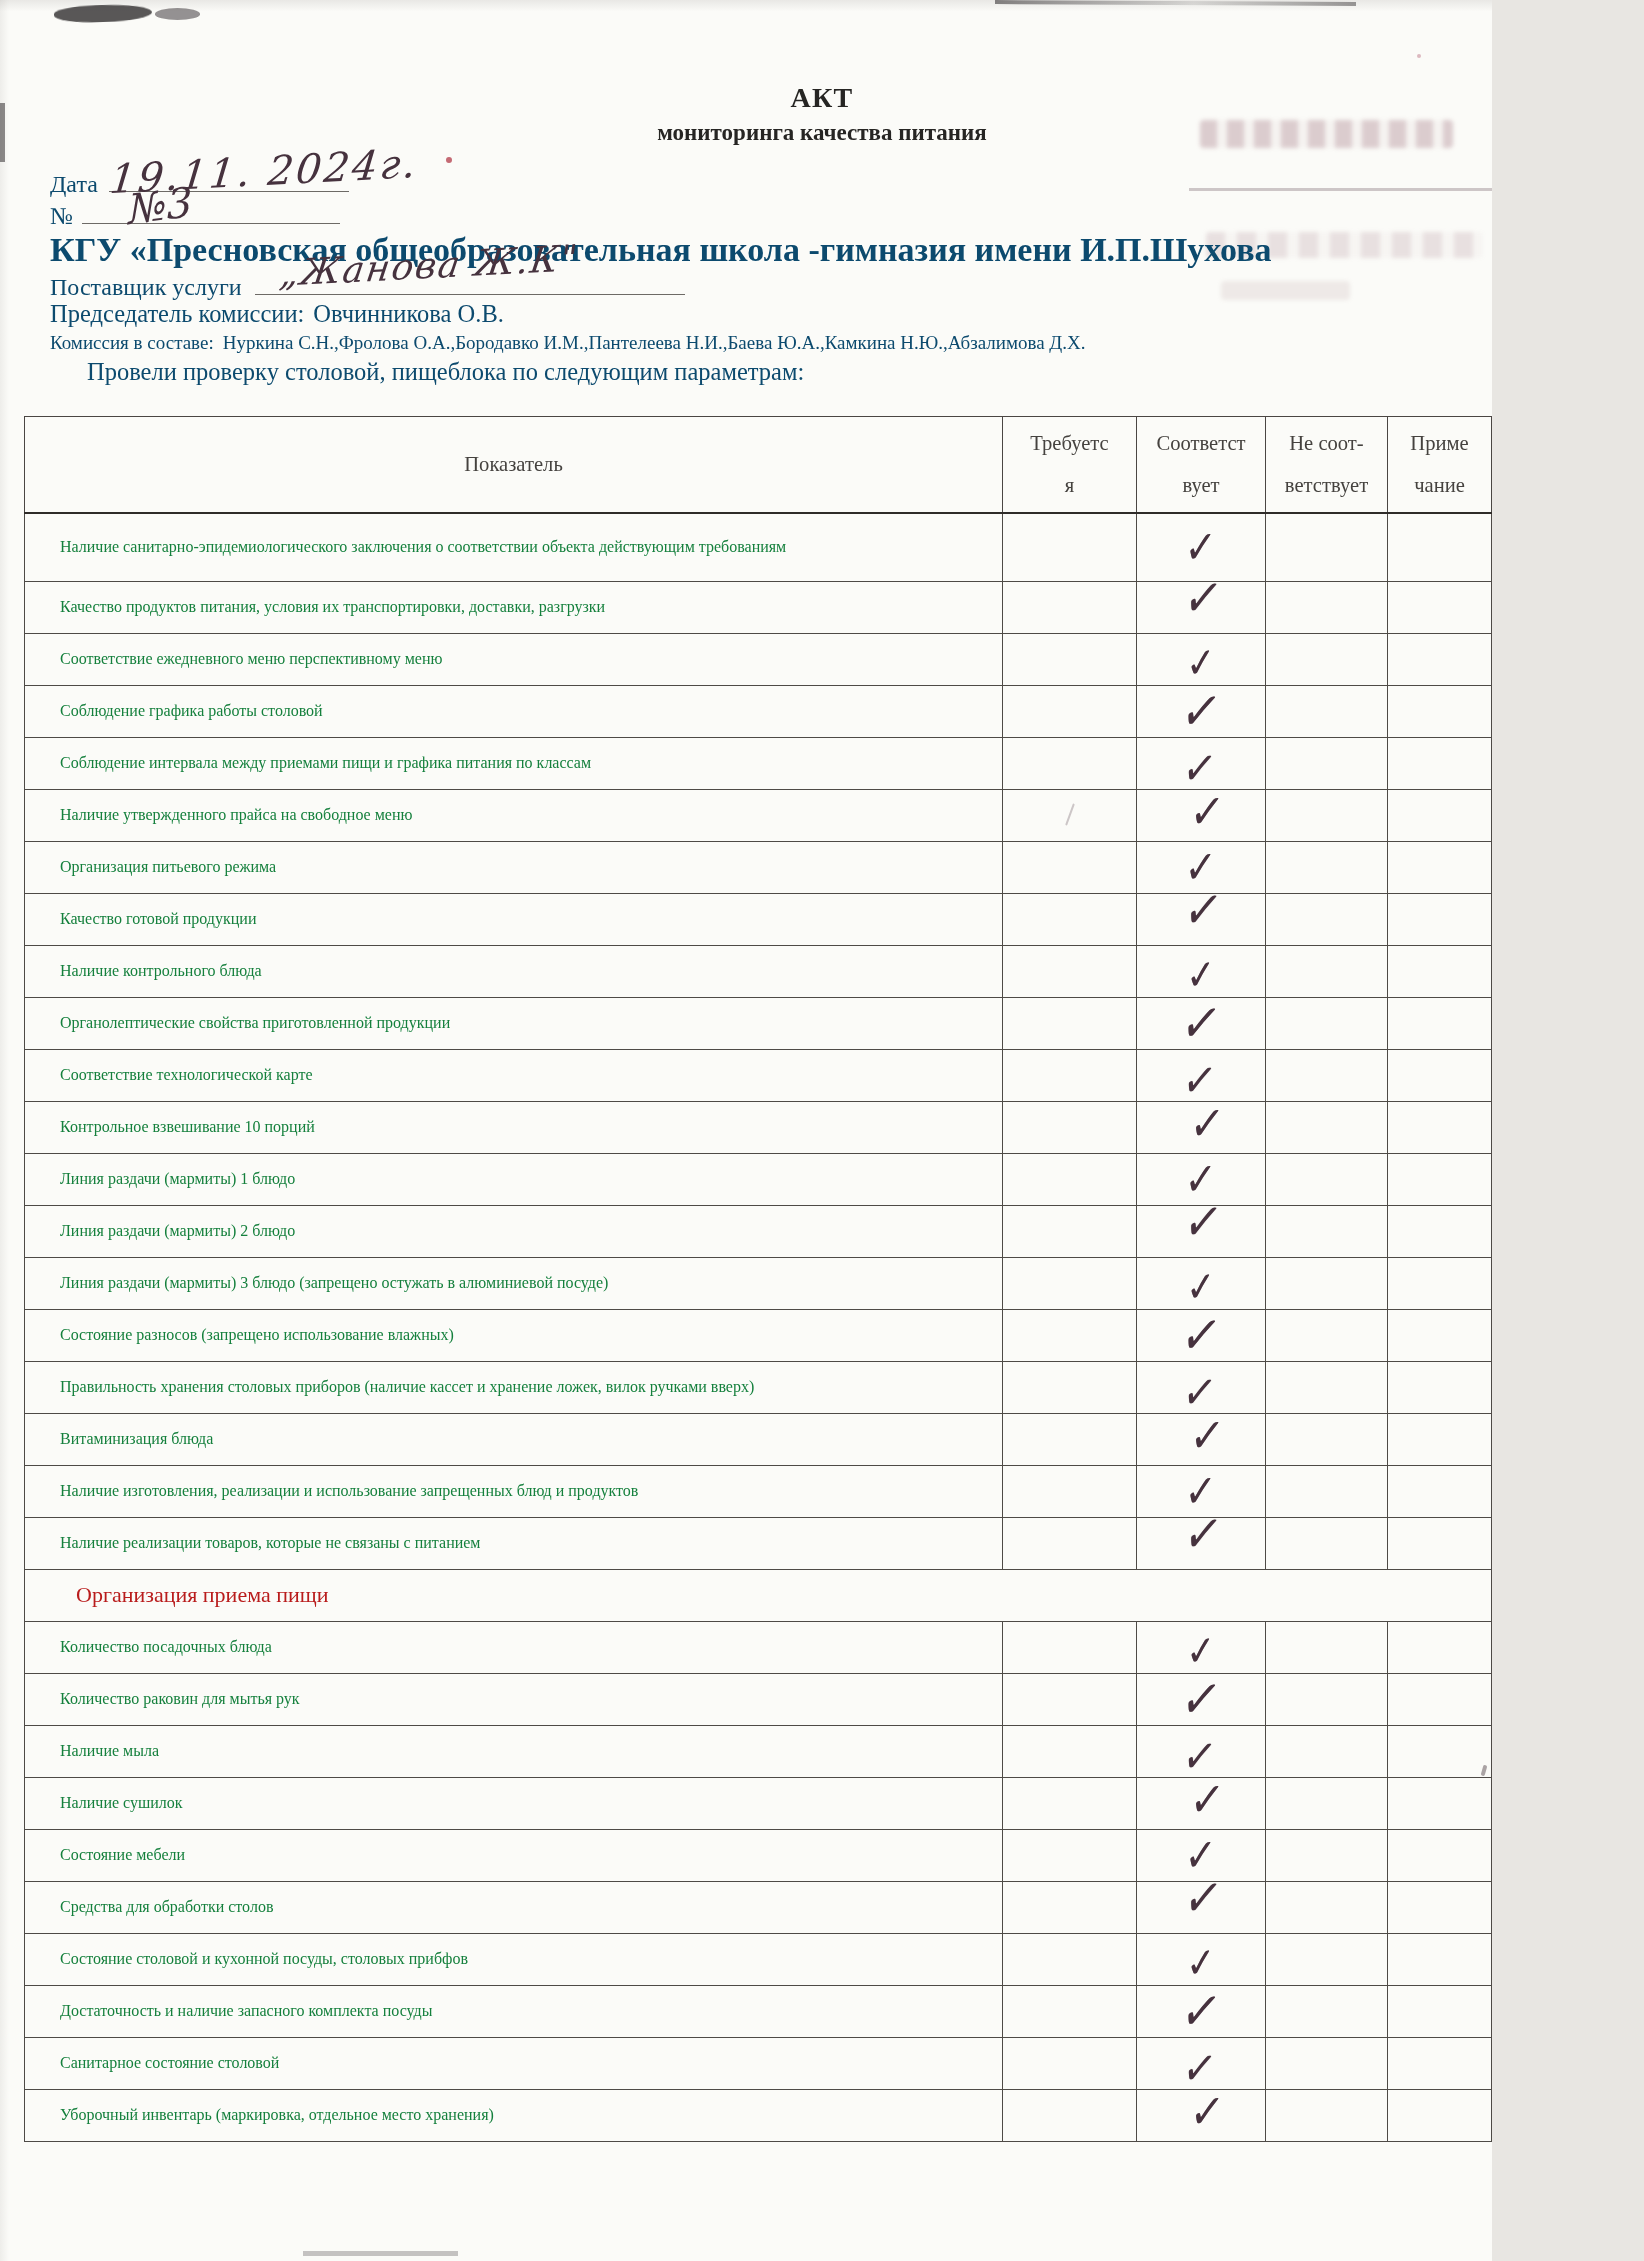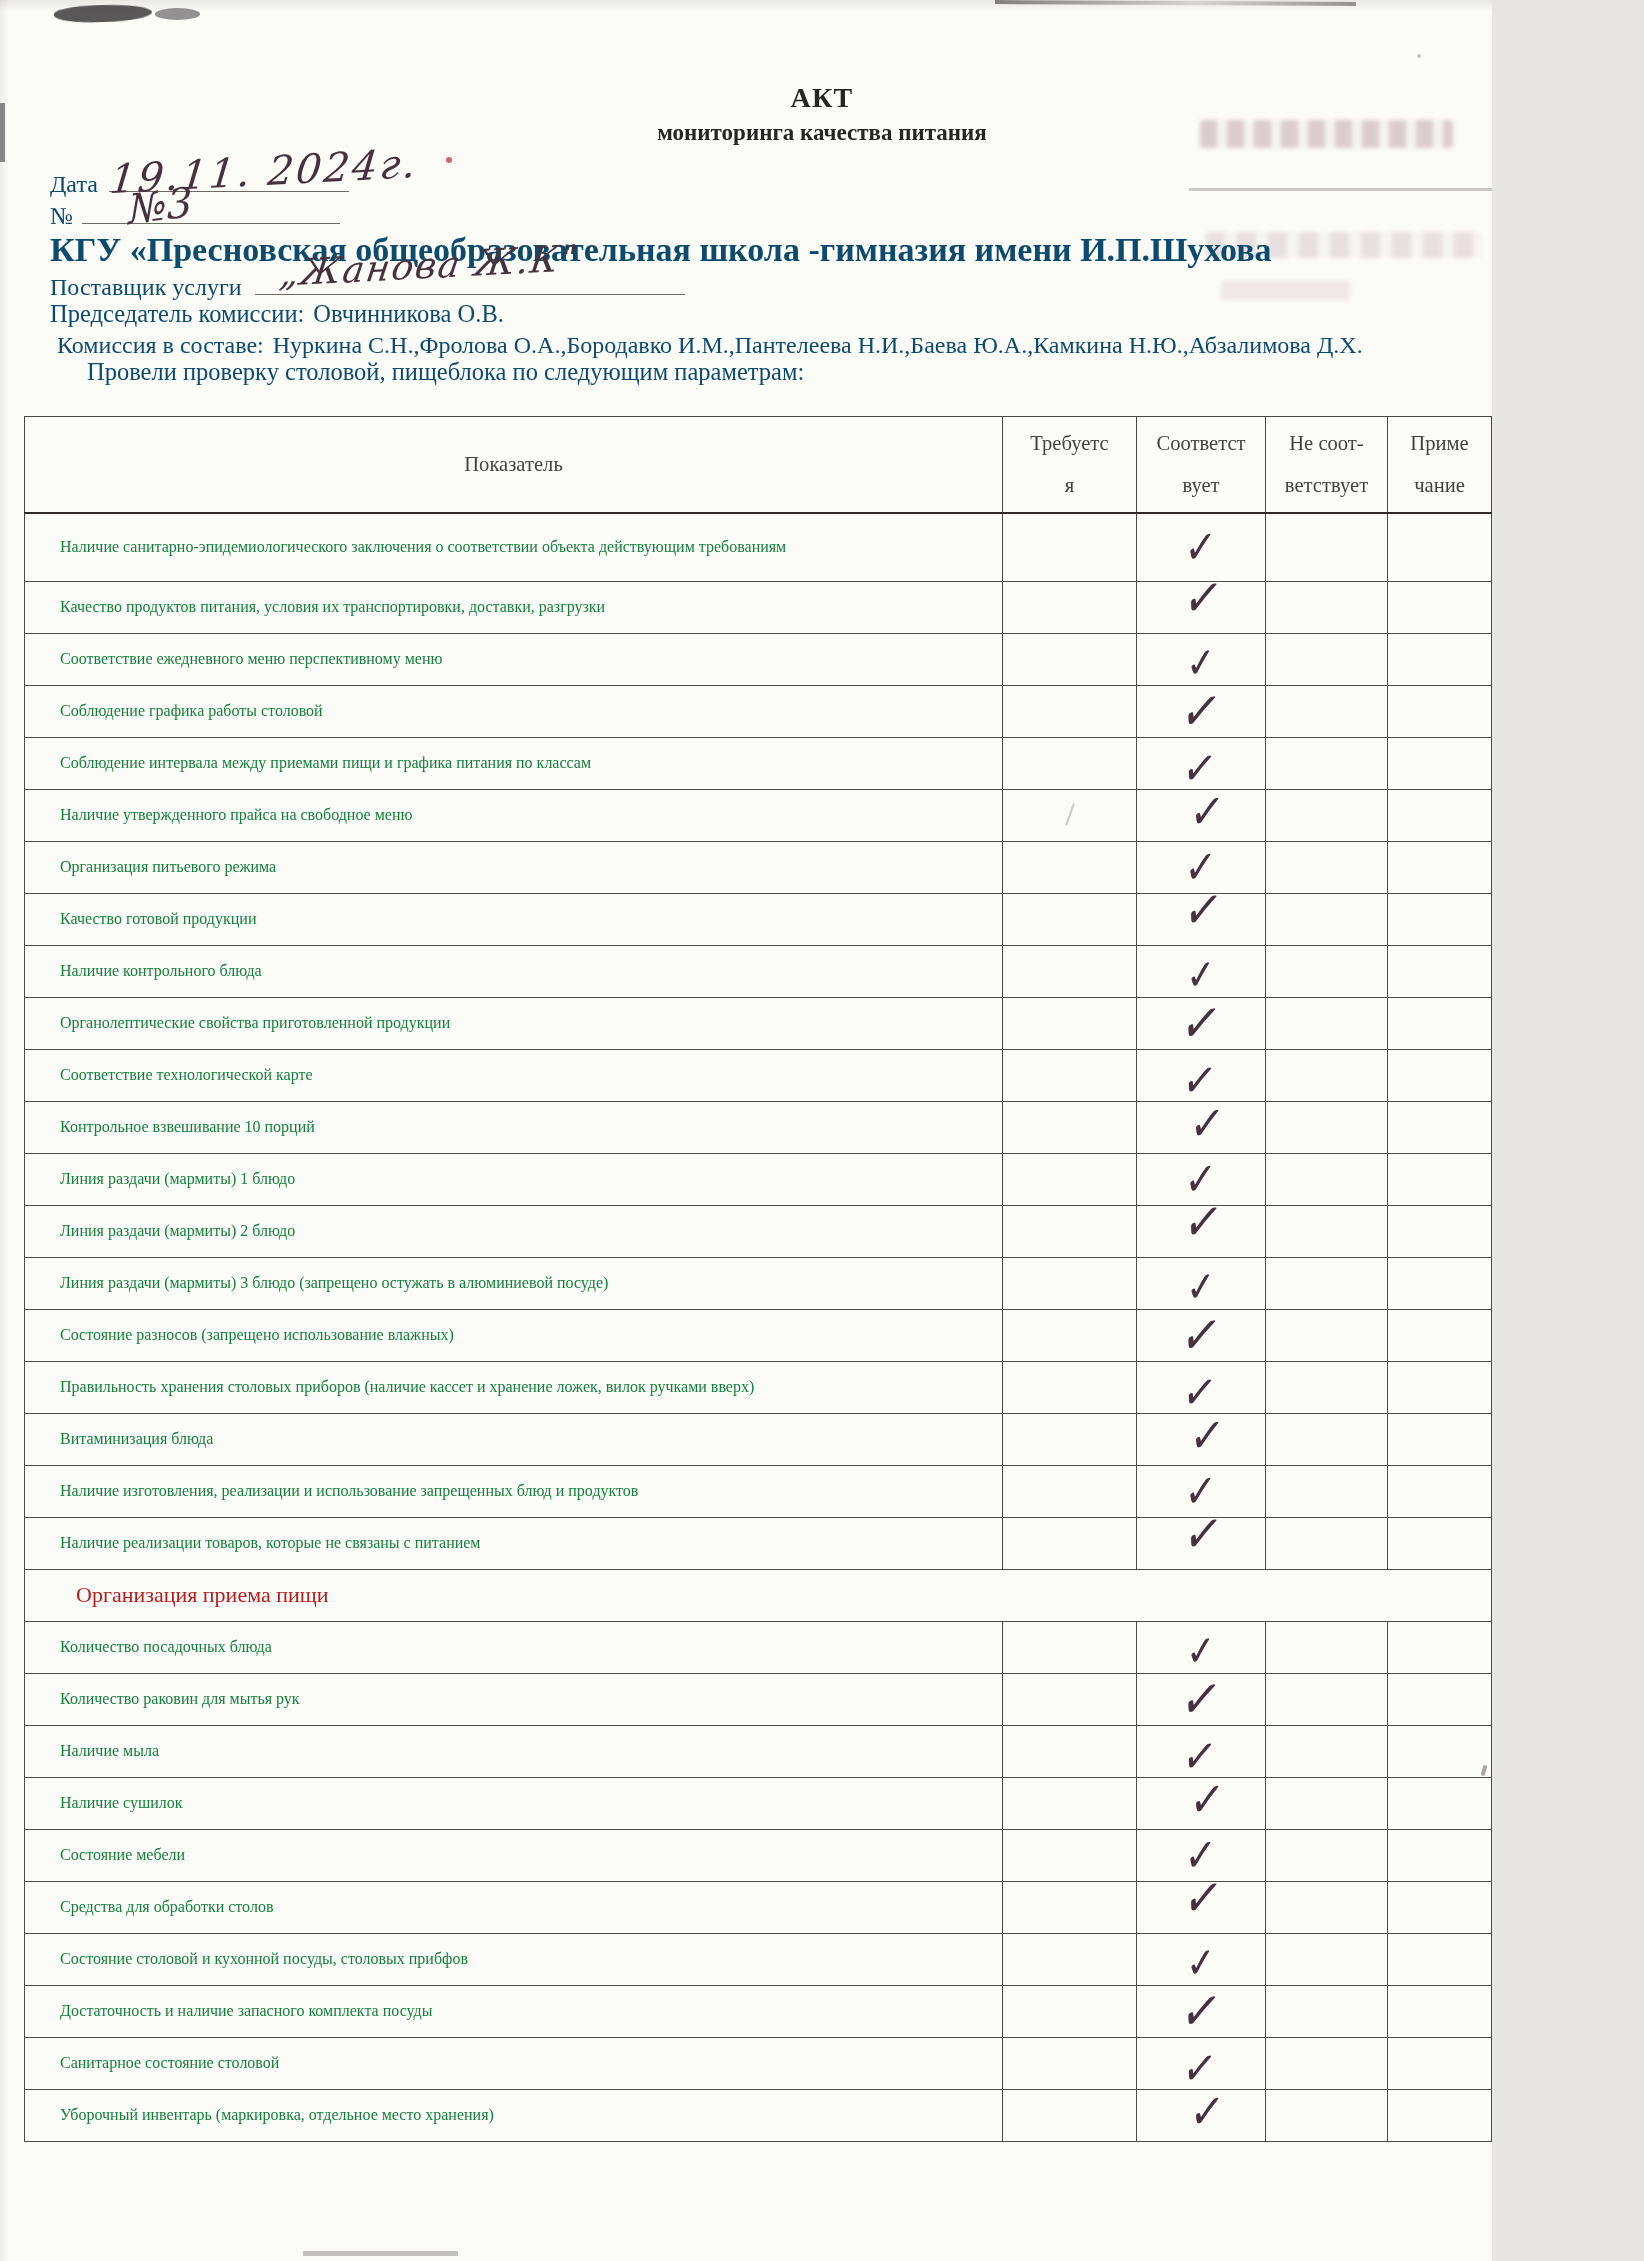--- a/index.html
+++ b/index.html
@@ -23,21 +23,21 @@
   .doc-subtitle{font-size:23px;font-weight:bold;margin-top:6.4px;color:#262523;}
 
   
   .meta-line{position:absolute;left:50px;white-space:nowrap;color:#0c4a6e;}
   .meta-line .val{margin-left:9px;}
   #l-date{top:165px;font-size:24px;}
   #l-num{top:197px;font-size:24px;}
   #l-org{top:231px;font-size:34px;font-weight:600;}
   #l-sup{top:268px;font-size:24px;}
   #l-chair{top:300px;font-size:24.5px;}
-  #l-comm{top:332px;font-size:24px;margin-left:7px;}
+  #l-comm{top:332px;font-size:19px;}
   #l-intro{top:358px;left:87px;font-size:24.5px;}
   .underline{display:inline-block;height:26px;border-bottom:1.9px solid #6d6a66;vertical-align:baseline;}
   #u-date{width:240px;margin-left:11.6px;}
   #u-num{width:258px;margin-left:9px;}
   #u-sup{width:430px;margin-left:13px;}
 
   
   .hw{
     position:absolute;font-family:"DejaVu Serif", serif;font-style:italic;
     color:var(--ink,#3e2b3a);white-space:nowrap;pointer-events:none;

